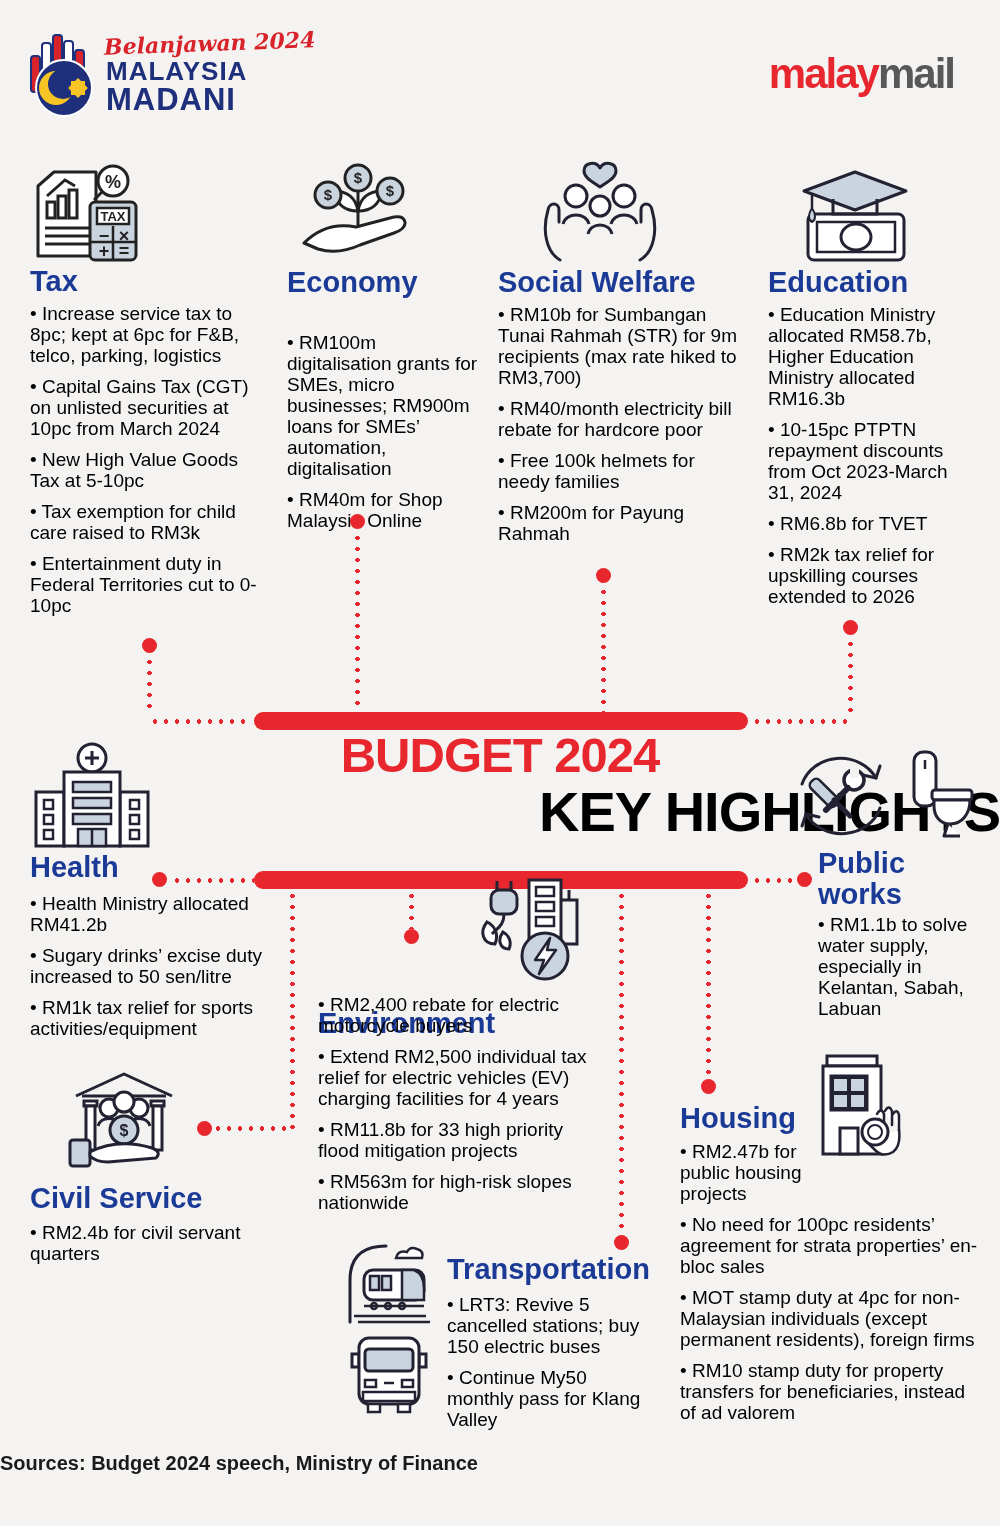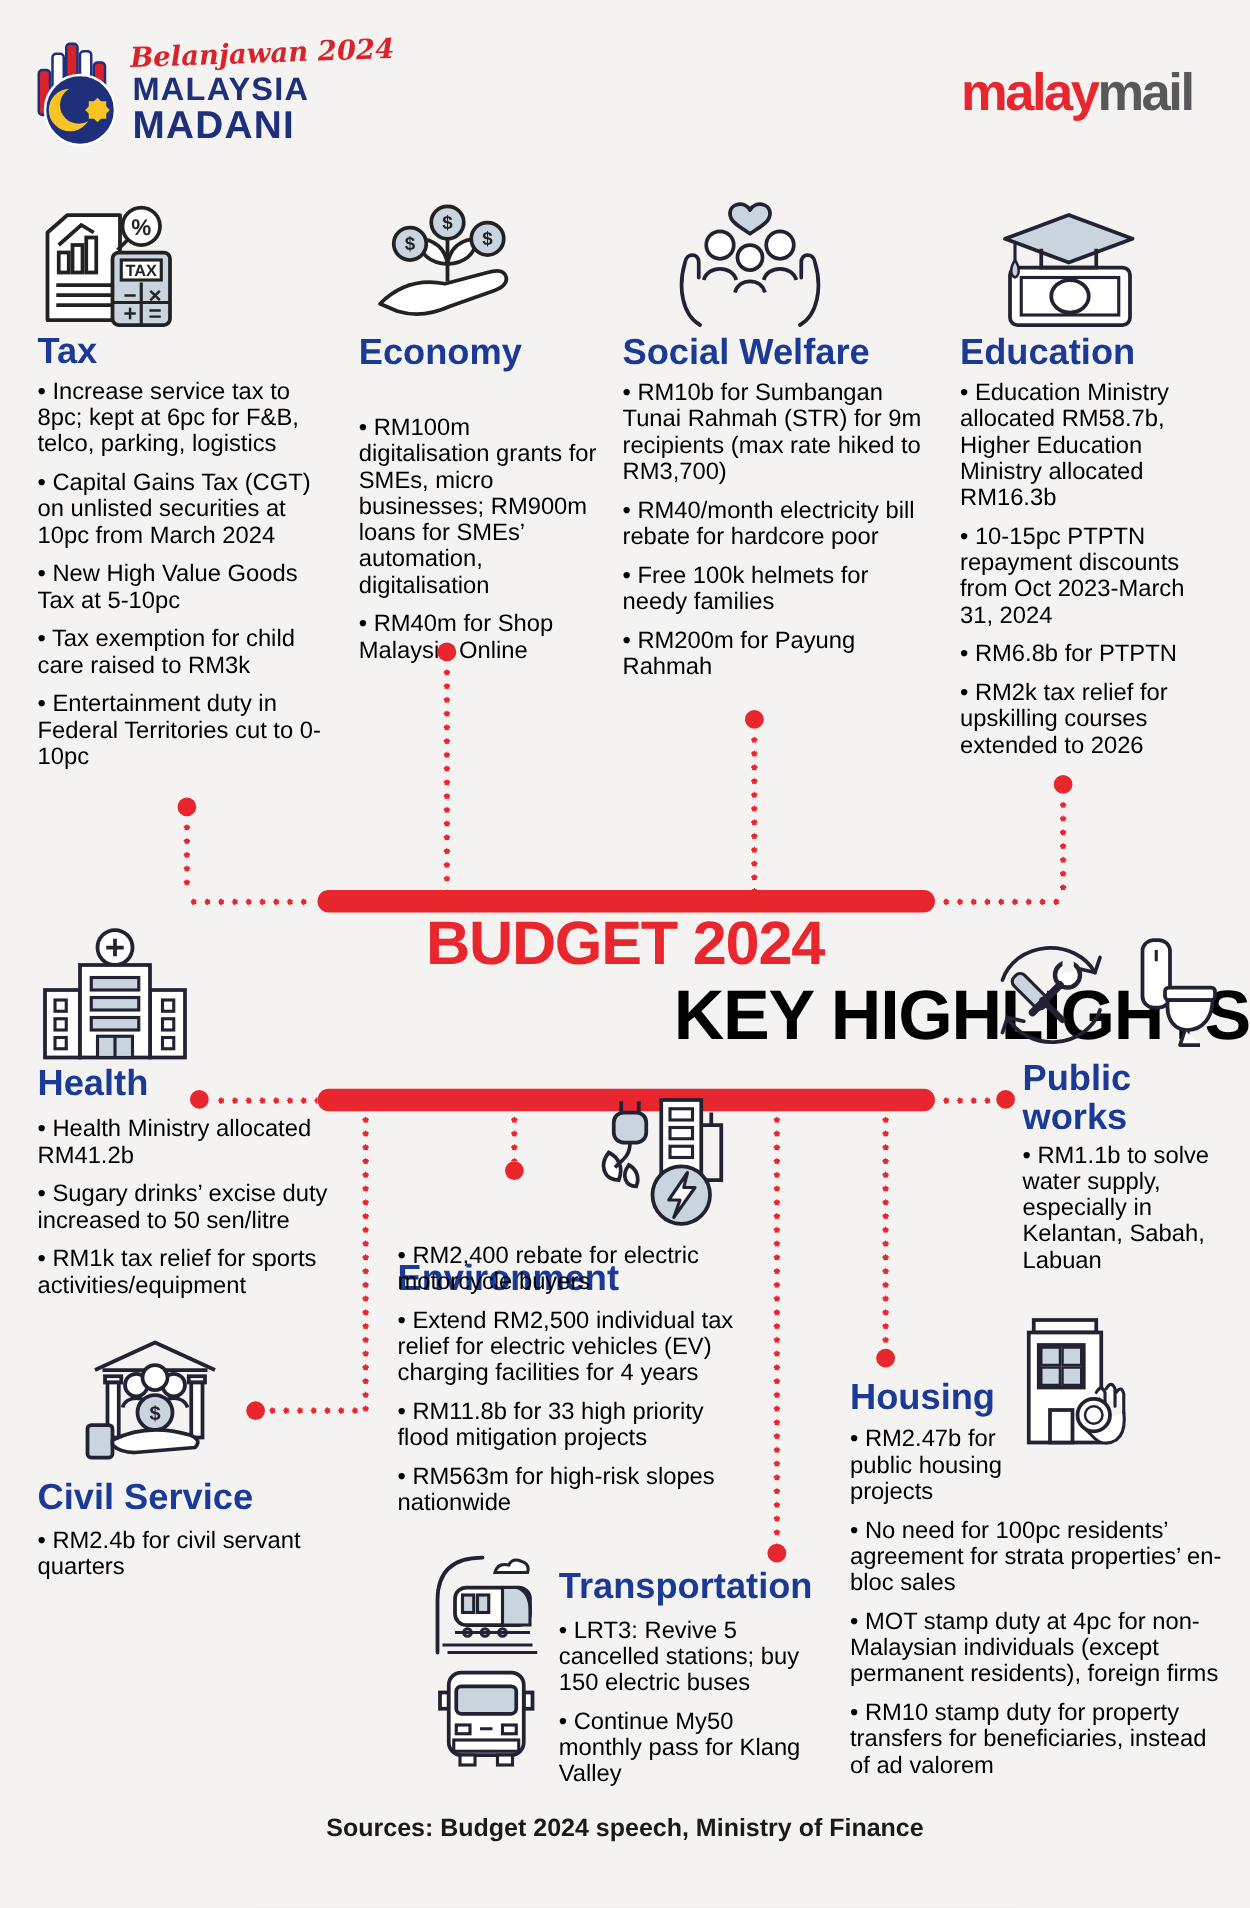--- a/index.html
+++ b/index.html
@@ -23,21 +23,21 @@
           font-size:49px;color:#e8262d;letter-spacing:-1px;}
   .title2{position:absolute;left:0;right:0;top:779px;text-align:right;font-weight:bold;
           font-size:56px;color:#000000;letter-spacing:-1px;}
   
   .bar{position:absolute;left:254px;width:494px;height:18px;border-radius:9px;background:#e8262d;}
   .vdots{position:absolute;width:5px;background-image:radial-gradient(circle 2.3px at 2.5px 5px,#e8262d 98%,rgba(0,0,0,0));
          background-size:5px 11px;background-repeat:repeat-y;}
   .hdots{position:absolute;height:5px;background-image:radial-gradient(circle 2.3px at 5px 2.5px,#e8262d 98%,rgba(0,0,0,0));
          background-size:11px 5px;background-repeat:repeat-x;}
   .edot{position:absolute;width:15px;height:15px;border-radius:50%;background:#e8262d;}
-  .footer{position:absolute;left:0;right:0;top:1452px;text-align:center;font-weight:bold;
+  .footer{position:absolute;left:0;right:0;top:1452px;text-align:left;font-weight:bold;
           font-size:20px;color:#1a1a1a;}
   svg{display:block;}
   svg text{font-family:"Liberation Sans",sans-serif;}
 </style>
 </head>
 <body>
 
 <div class="page">
 
   <div class="abs" style="left:28px;top:30px;width:80px;height:88px;">
@@ -162,21 +162,21 @@
     <p>• RM10b for Sumbangan Tunai Rahmah (STR) for 9m recipients (max rate hiked to RM3,700)</p>
     <p>• RM40/month electricity bill rebate for hardcore poor</p>
     <p>• Free 100k helmets for needy families</p>
     <p>• RM200m for Payung Rahmah</p>
   </div>
 
   <div class="sec-h" style="left:768px;top:267px;">Education</div>
   <div class="bullets" style="left:768px;top:304px;width:208px;">
     <p>• Education Ministry allocated RM58.7b, Higher Education Ministry allocated RM16.3b</p>
     <p>• 10-15pc PTPTN repayment discounts from Oct 2023-March 31, 2024</p>
-    <p>• RM6.8b for PTPTN</p>
+    <p>• RM6.8b for TVET</p>
     <p>• RM2k tax relief for upskilling courses extended to 2026</p>
   </div>
 
   <div class="edot" style="left:142px;top:638px;"></div>
   <div class="vdots" style="left:147px;top:657px;height:56px;"></div>
   <div class="edot" style="left:350px;top:514px;"></div>
   <div class="vdots" style="left:355px;top:533px;height:180px;"></div>
   <div class="edot" style="left:596px;top:568px;"></div>
   <div class="vdots" style="left:601px;top:587px;height:126px;"></div>
   <div class="edot" style="left:843px;top:620px;"></div>

